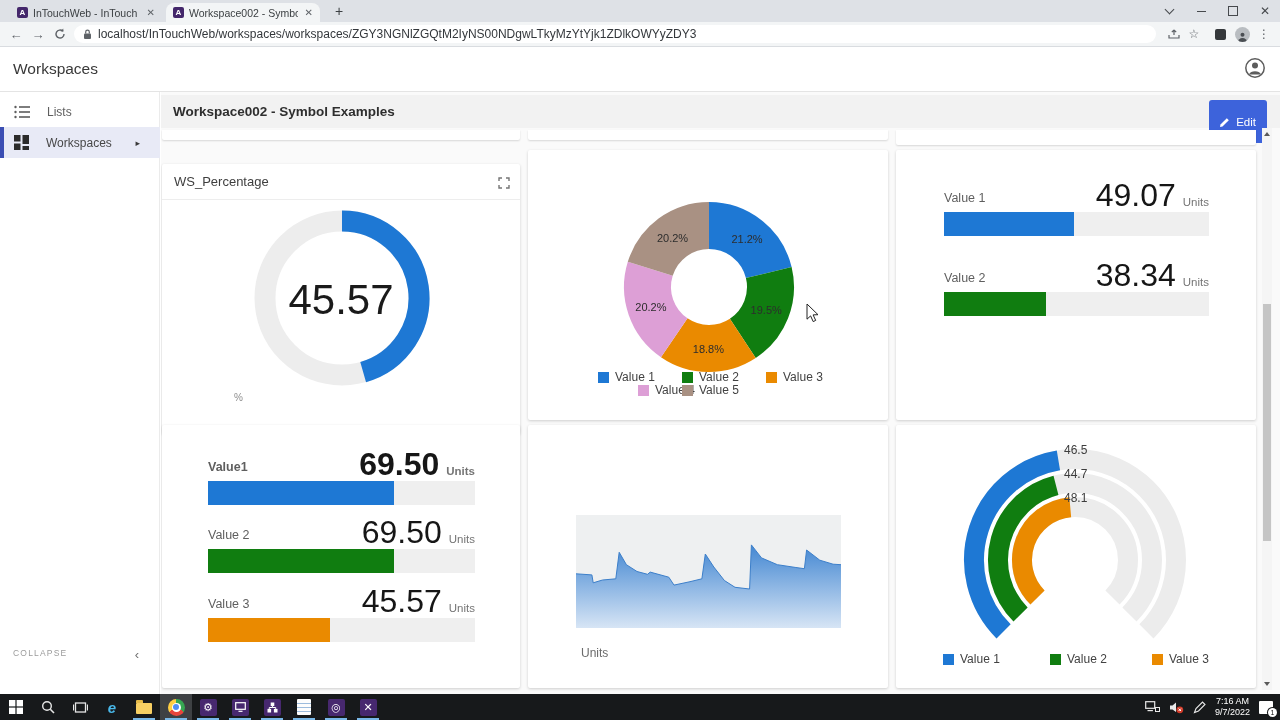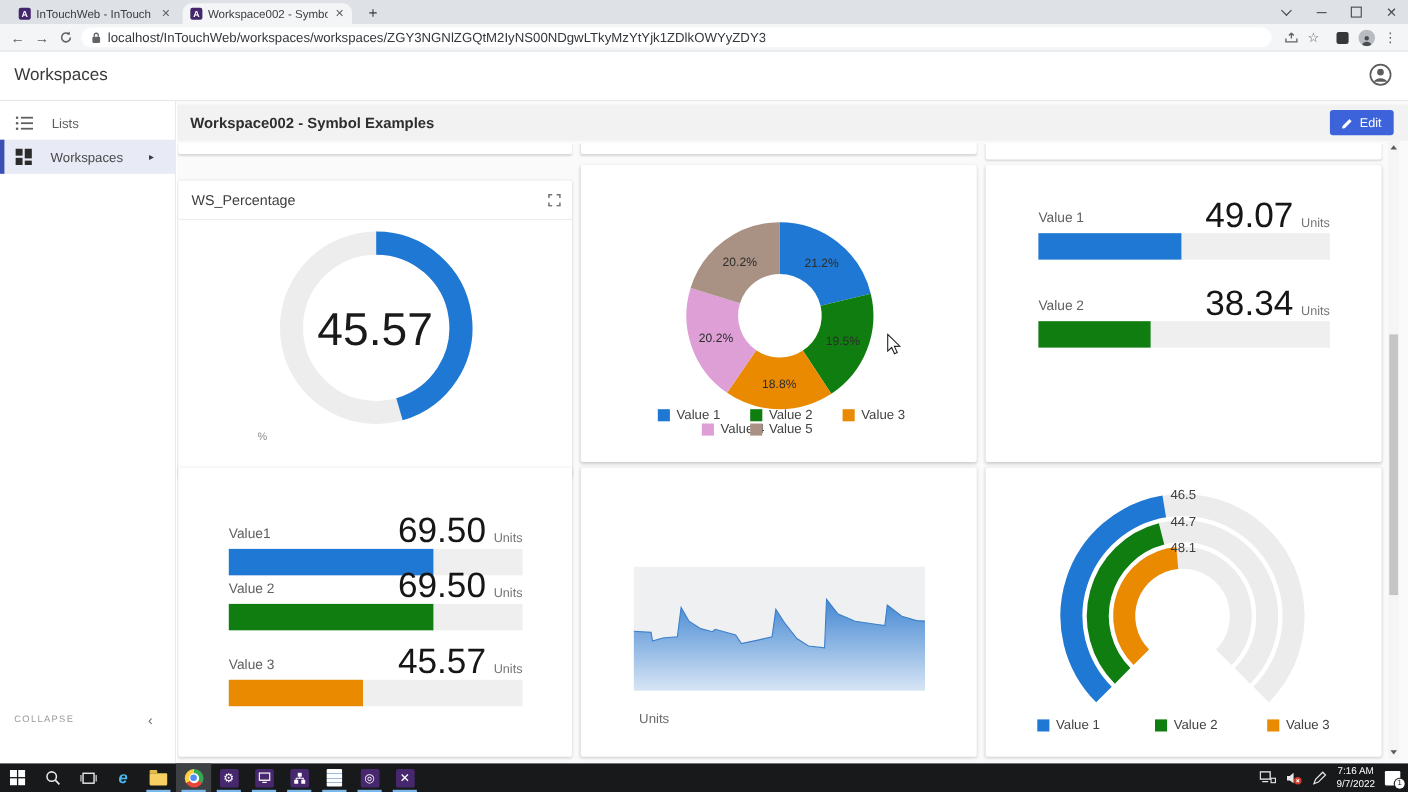--- a/index.html
+++ b/index.html
@@ -37,21 +37,21 @@
   .side-item{position:absolute;left:0;width:160px;height:31px;display:flex;align-items:center;gap:17px;
              padding-left:14px;box-sizing:border-box;font-size:12px;color:#5e5e5e}
   .side-item.selected{background:#e8eaf6;border-left:4px solid #3b4eb3;padding-left:10px;color:#474747}
   .side-arrow{position:absolute;right:20px;font-size:9px;color:#3a3a3a}
   .collapse-lbl{position:absolute;left:13px;bottom:36px;font-size:8.5px;letter-spacing:1.2px;color:#9b9b9b}
   .collapse-ch{position:absolute;right:20px;bottom:32px;font-size:13px;color:#6f6f6f}
   
   .content{position:absolute;left:161px;top:92px;right:0;bottom:26px;background:#fafafa;overflow:hidden}
   .pagehead{position:absolute;left:0;top:3px;right:0;height:33px;background:#f2f2f2}
   .page-title{position:absolute;left:12px;top:9px;font-size:13.5px;font-weight:bold;color:#2e2e2e}
-  .editbtn{position:absolute;right:13px;top:5px;height:23px;padding:0 11px;background:#3d63db;border-radius:3px;
+  .editbtn{position:absolute;right:13px;top:5px;height:23px;padding:10px 11px;background:#3d63db;border-radius:3px;
            color:#fff;font-size:11.5px;display:flex;align-items:center;gap:6px}
   .frag{position:absolute;background:#fff;border-radius:0 0 2px 2px;box-shadow:0 1px 2px rgba(0,0,0,.14)}
   .card{position:absolute;background:#fff;border-radius:2px;box-shadow:0 1px 3px rgba(0,0,0,.18)}
   .card-head{position:relative;height:35px;border-bottom:1px solid #ededed}
   .card-title{position:absolute;left:12px;top:10px;font-size:13px;color:#3e3e3e}
   .fs-icon{position:absolute;right:10px;top:11px}
   .mount{position:absolute;left:0;right:0}
   .gauge-val{position:absolute;left:0;right:0;top:112px;text-align:center;font-size:42px;color:#1a1a1a}
   .gauge-unit{position:absolute;left:72px;top:228px;font-size:10px;color:#8d8d8d}
   .legend{position:absolute;left:0;right:0}
@@ -279,21 +279,21 @@
             <div class="bar-valwrap"><span class="bar-num">38.34</span><span class="bar-unit">Units</span></div>
             <div class="bar-track">
               <div class="bar-fill" style="width:38.34%;background:#107d10"></div>
             </div>
           </div>
         </div>
     </div>
 
     <div class="card" style="left:1px;top:333px;width:358px;height:263px">
       <div id="barsBottom" style="position:absolute;left:46px;top:0;width:267px;height:100%">
-          <div class="bar-row" style="top: 53px;">
+          <div class="bar-row" style="top: 35px; font-weight: bold;">
             <div class="bar-label">Value1</div>
             <div class="bar-valwrap"><span class="bar-num">69.50</span><span class="bar-unit">Units</span></div>
             <div class="bar-track">
               <div class="bar-fill" style="width:69.5%;background:#1e78d4"></div>
             </div>
           </div>
           <div class="bar-row" style="top: 103px;">
             <div class="bar-label">Value 2</div>
             <div class="bar-valwrap"><span class="bar-num">69.50</span><span class="bar-unit">Units</span></div>
             <div class="bar-track">

